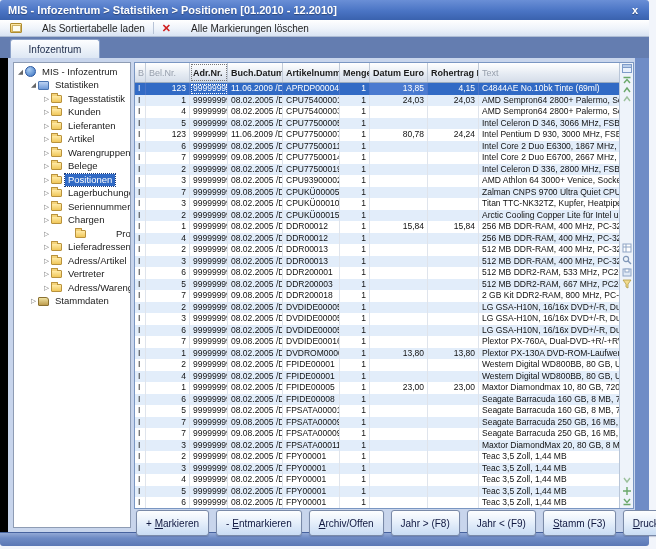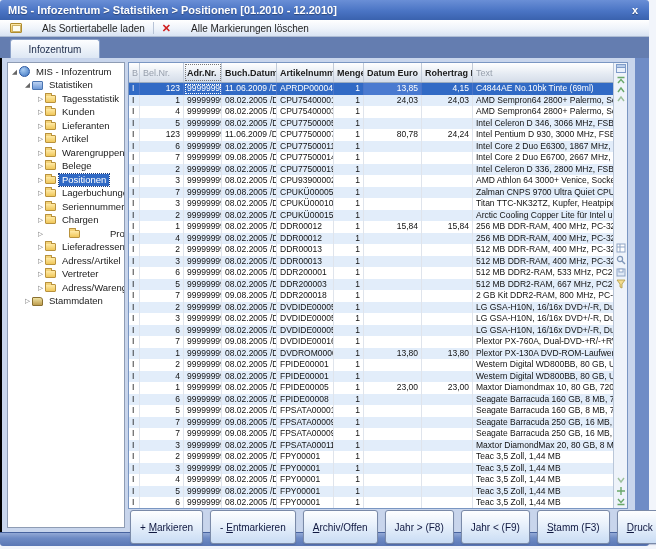--- a/index.html
+++ b/index.html
@@ -26,21 +26,21 @@
   .icon-clear-x{color:#cf1f1f;font-weight:bold;font-size:11px;line-height:1;}
 
   
   .tabbar{height:21px;background:var(--tabbar,#647db0);display:flex;align-items:flex-end;padding-left:10px;box-sizing:border-box;}
   .tab{height:18px;min-width:72px;background:linear-gradient(180deg,#fdfeff,#dde7f4);
     border:1px solid #8aa0c8;border-bottom:none;border-radius:3px 3px 0 0;
     font-size:10px;color:#1c2b4a;display:flex;align-items:center;justify-content:center;padding:0 8px;}
 
   
   .main{flex:1;position:relative;background:var(--contentbg,#c8d5ec);
-    border-left:2px solid #000000;border-right:14px solid #6f8cc6;box-sizing:border-box;}
+    border-left:8px solid #000000;border-right:14px solid #6f8cc6;box-sizing:border-box;}
   .bottomframe{height:13px;border-radius:0 0 3px 3px;
     background:linear-gradient(180deg,#93a9d6 0%,#6d8ac4 40%,#5a77b5 100%);border-top:1px solid #47639f;}
 
   
   .tree-panel{position:absolute;left:5px;top:4px;width:118px;height:466px;background:#fff;
     border:1px solid #8e9cb4;overflow:hidden;font-size:9.5px;color:#1a1a1a;padding-top:2px;box-sizing:border-box;}
   .tree-item{display:flex;align-items:center;height:13.5px;white-space:nowrap;}
   .expander{width:9px;flex:0 0 9px;font-size:6.5px;color:#666;text-align:center;line-height:1;}
   .tree-icon{flex:0 0 auto;margin-right:3px;}
   .icon-folder{width:11px;height:8px;background:linear-gradient(180deg,#ffeaa6,#f0c75a);
@@ -88,21 +88,21 @@
 
   
   .rail{flex:0 0 14px;background:#eef3fa;border-left:1px solid #b9c6d8;display:flex;flex-direction:column;align-items:center;padding:1px 0;box-sizing:border-box;}
   .rail svg{display:block;margin:1px 0;}
   .colchooser{width:10px;height:9px;border:1px solid #7f9cc9;background:#eaf1fb;box-sizing:border-box;display:block;margin-bottom:2px;}
   .colchooser::before{content:"";display:block;height:2px;background:#b9cdea;border-bottom:1px solid #7f9cc9;}
   .sp1{flex:1.2;} .sp2{flex:1.6;}
 
   
   .footer{position:absolute;left:128px;top:452px;display:flex;gap:7px;}
-  .cmd{font-family:"Liberation Sans",sans-serif;font-size:10px;color:#101840;height:34px;padding:0 9px;
+  .cmd{font-family:"Liberation Sans",sans-serif;font-size:10px;color:#101840;height:26px;padding:0 9px;
     background:linear-gradient(180deg,#fdfeff 0%,#e7f0fb 45%,#c9dcf4 100%);
     border:1px solid #7a8aa8;border-radius:3px;box-shadow:0 1px 1px rgba(40,60,110,.25);cursor:default;white-space:nowrap;}
 </style>
 </head>
 <body>
 
 <div class="app">
   <div class="window">
 
     <div class="titlebar">

